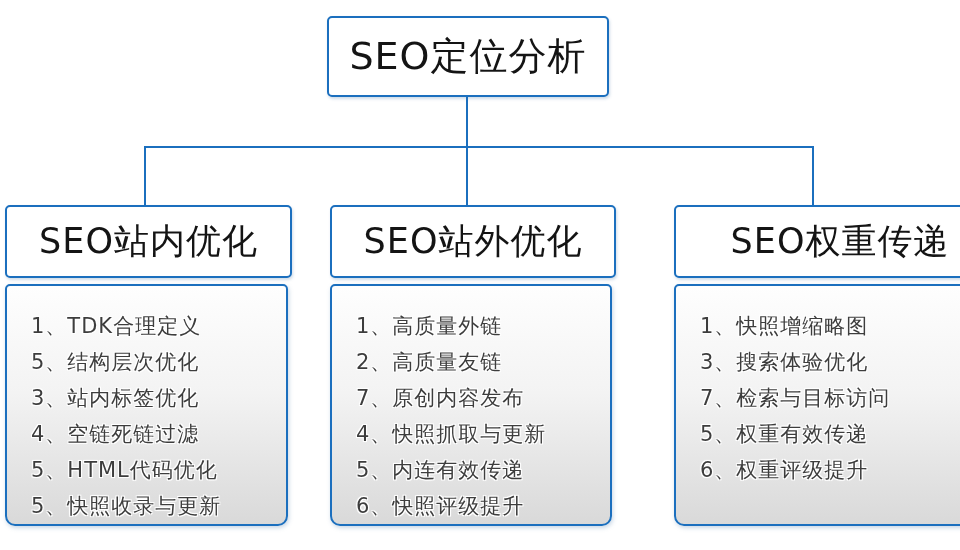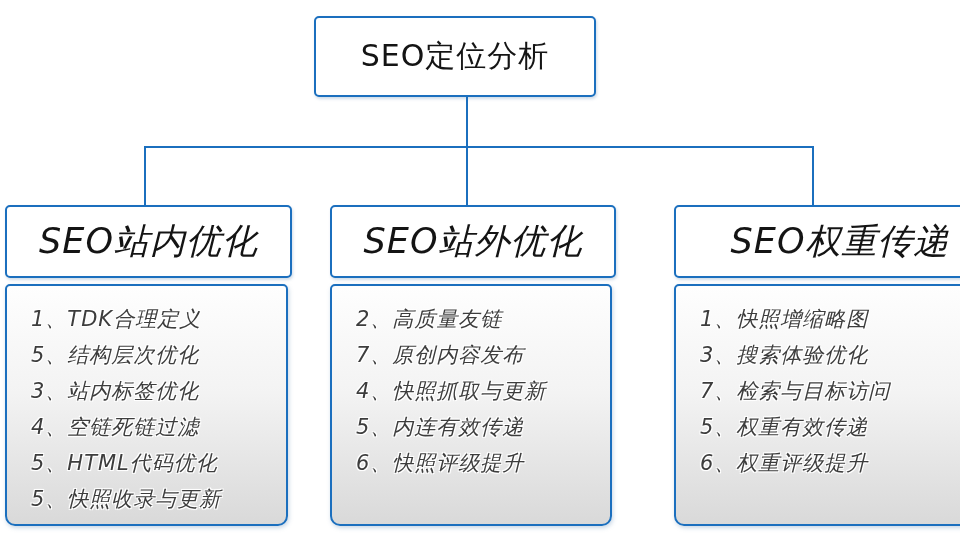--- a/index.html
+++ b/index.html
@@ -14,39 +14,39 @@
     font-family:"DejaVu Sans","Liberation Sans",sans-serif;
   }
   .conn{position:absolute;background:var(--blue);}
   .box{
     position:absolute;background:#ffffff;
     border:2px solid var(--blue);border-radius:5px;
     display:flex;align-items:center;justify-content:center;
     box-shadow:1px 2px 3px rgba(100,140,180,0.30);
   }
   .root-box{
-    left:314px;top:16px;width:278px;height:77px;
-    font-size:30px;color:var(--header-text);letter-spacing:1px;
+    left:327px;top:16px;width:278px;height:77px;
+    font-size:38px;color:var(--header-text);letter-spacing:1px;
   }
-  .branch{position:absolute;top:205px;font-style:italic;}
+  .branch{position:absolute;top:205px;}
   .branch.b0{left:5px;width:283px;}
   .branch.b1{left:330px;width:282px;border-radius:17px;}
   .branch.b2{left:674px;width:328px;}
   .branch-header{
     position:relative;width:100%;height:69px;box-sizing:content-box;
     background:#ffffff;border:2px solid var(--blue);border-radius:5px;
     display:flex;align-items:center;justify-content:center;
     font-size:35px;color:var(--header-text);letter-spacing:1px;
     box-shadow:1px 2px 3px rgba(100,140,180,0.30);
   }
   .branch-list{
     margin-top:6px;width:100%;height:242px;box-sizing:border-box;
     border:2px solid var(--blue);border-radius:5px 5px 10px 10px;
     background:linear-gradient(180deg,#fefefe 0%,#f3f3f3 45%,#d9d9d9 100%);
-    padding:15px 0 0 24px;
+    padding:22px 0 0 24px;
     box-shadow:1px 2px 4px rgba(100,140,180,0.35);
   }
   .item{
     font-size:21px;line-height:36px;height:36px;
     color:var(--item-text);letter-spacing:1px;white-space:nowrap;
     text-shadow:-1px -1px 0 #ffffff,1px -1px 0 #ffffff,
                 -1px 1px 0 #ffffff,1px 1px 0 #ffffff,
                  0 0 3px #ffffff;
   }
   
@@ -81,20 +81,21 @@
     <div class="item">5、HTML代码优化</div>
     <div class="item">5、快照收录与更新</div>
   </div>
 </div>
 
 <div class="branch b1">
   <div class="branch-header">
     <span>SEO站外优化</span>
   </div>
   <div class="branch-list">
+    <div class="item">1、高质量外链</div>
     <div class="item">2、高质量友链</div>
     <div class="item">7、原创内容发布</div>
     <div class="item">4、快照抓取与更新</div>
     <div class="item">5、内连有效传递</div>
     <div class="item">6、快照评级提升</div>
   </div>
 </div>
 
 <div class="branch b2">
   <div class="branch-header">

